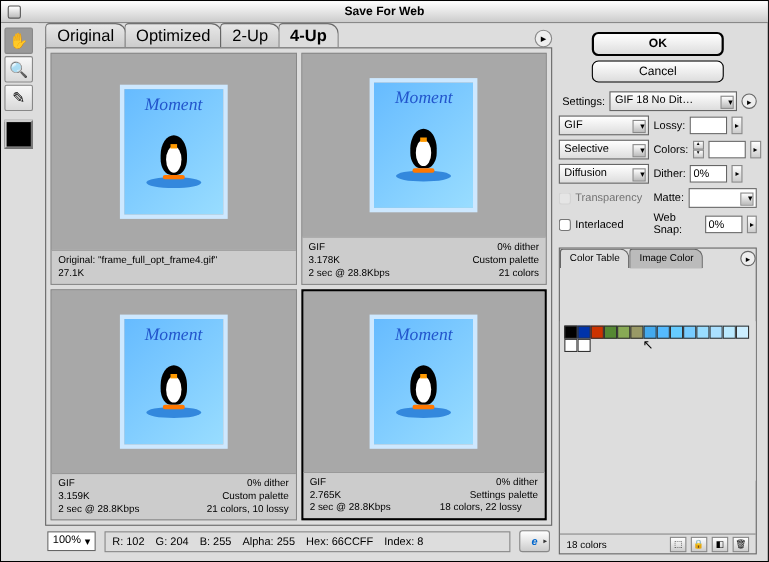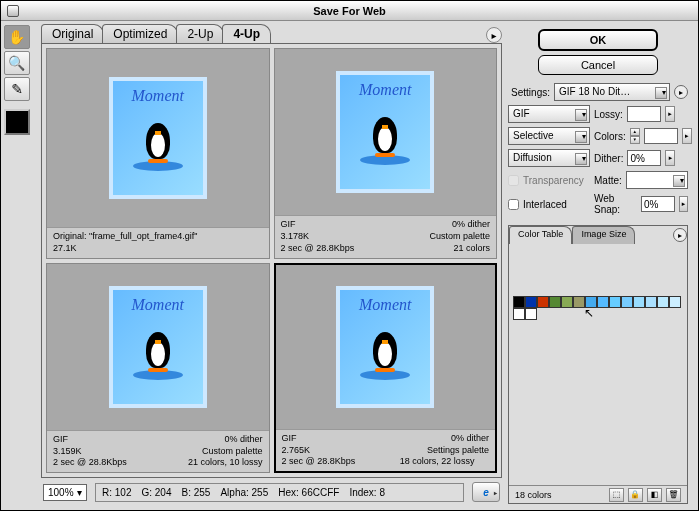--- a/index.html
+++ b/index.html
@@ -7,21 +7,21 @@
 .window { width: 699px; height: 511px; border: 1px solid #000; background: #ddd; position: relative; }
 .titlebar { height: 20px; background: linear-gradient(#fff, #ccc); border-bottom: 1px solid #888; text-align: center; line-height: 20px; font-size: 11px; font-weight: bold; }
 .titleclose { position:absolute; left:6px; top:4px; width:12px; height:12px; background:linear-gradient(#fff,#bbb); border:1px solid #555; border-radius:2px;}
 .content { display: flex; height: calc(100% - 20px); }
 .toolcol { width: 34px; background: #ddd; padding: 4px 3px; display: flex; flex-direction: column; gap: 2px; }
 .tool { width: 26px; height: 24px; border: 1px solid #888; background: linear-gradient(#f8f8f8, #d8d8d8); display:flex; align-items:center; justify-content:center; font-size: 14px; border-radius:2px;}
 .tool.sel { background: #999; }
 .swatch { width:26px; height:26px; background:#000; border: 2px outset #ccc; margin-top: 6px;}
 .main { flex: 1; padding: 4px 6px; display:flex; flex-direction:column;}
 .tabs { display:flex; gap: 0; height: 18px; align-items:flex-end;}
-.tab { border:1px solid #666; border-bottom:none; padding: 2px 10px; background:linear-gradient(#e8e8e8,#ccc); border-radius: 4px 10px 0 0; font-size:12px; margin-right:-2px;}
+.tab { border:1px solid #666; border-bottom:none; padding: 2px 10px; background:linear-gradient(#e8e8e8,#ccc); border-radius: 4px 10px 0 0; font-size:15px; margin-right:-2px;}
 .tab.active { background:#ddd; font-weight:bold;}
 .tabicon { margin-left:auto; width:16px;height:16px; border:1px solid #888; border-radius:50%; background:#eee; display:flex;align-items:center;justify-content:center;}
 .grid { flex:1; border:1px solid #666; background:#ddd; display:grid; grid-template-columns:1fr 1fr; grid-template-rows:1fr 1fr; gap:4px; padding:4px;}
 .cell { border:1px solid #888; background:#aaa; display:flex; flex-direction:column;}
 .cell.selected { border: 2px solid #000; }
 .preview { flex:1; display:flex; align-items:center; justify-content:center; background:#a8a8a8;}
 .thumb { width: 98px; height: 122px; background: linear-gradient(135deg,#66bbff,#99ddff); border: 4px solid #cde8ff; display:flex; flex-direction:column; align-items:center; justify-content:center; position:relative;text-decoration:underline;}
 .mtext { font-family: cursive; font-style: italic; color: #2255cc; font-size: 16px; position:absolute; top:6px;}
 .penguin { width:30px;height:44px; position:relative; margin-top:14px;}
 .penguin .body{width:24px;height:36px;background:#000;border-radius:50% 50% 40% 40%;position:absolute;left:3px;top:4px;}
@@ -251,21 +251,21 @@
       <div class="srow">
               <span>Web Snap:</span>
               <input class="pctin" value="0%" style="">
               <div class="smallarrow">▸</div>
             </div>
     </div>
    </div>
    <div class="colortable">
      <div class="cttabs">
        <div class="cttab">Color Table</div>
-       <div class="cttab off">Image Size</div>
+       <div class="cttab off">Image Color</div>
        <div class="circbtn" style="margin-left:auto;margin-top:2px;">▸</div>
      </div>
      <div class="ctbody">
        <div class="swatches" id="swatchhost">
               <div class="sw" style="background: rgb(0, 0, 0);"></div>
               <div class="sw" style="background: rgb(0, 51, 170);"></div>
               <div class="sw" style="background: rgb(204, 51, 0);"></div>
               <div class="sw" style="background: rgb(85, 136, 51);"></div>
               <div class="sw" style="background: rgb(136, 170, 85);"></div>
               <div class="sw" style="background: rgb(153, 153, 102);"></div>

